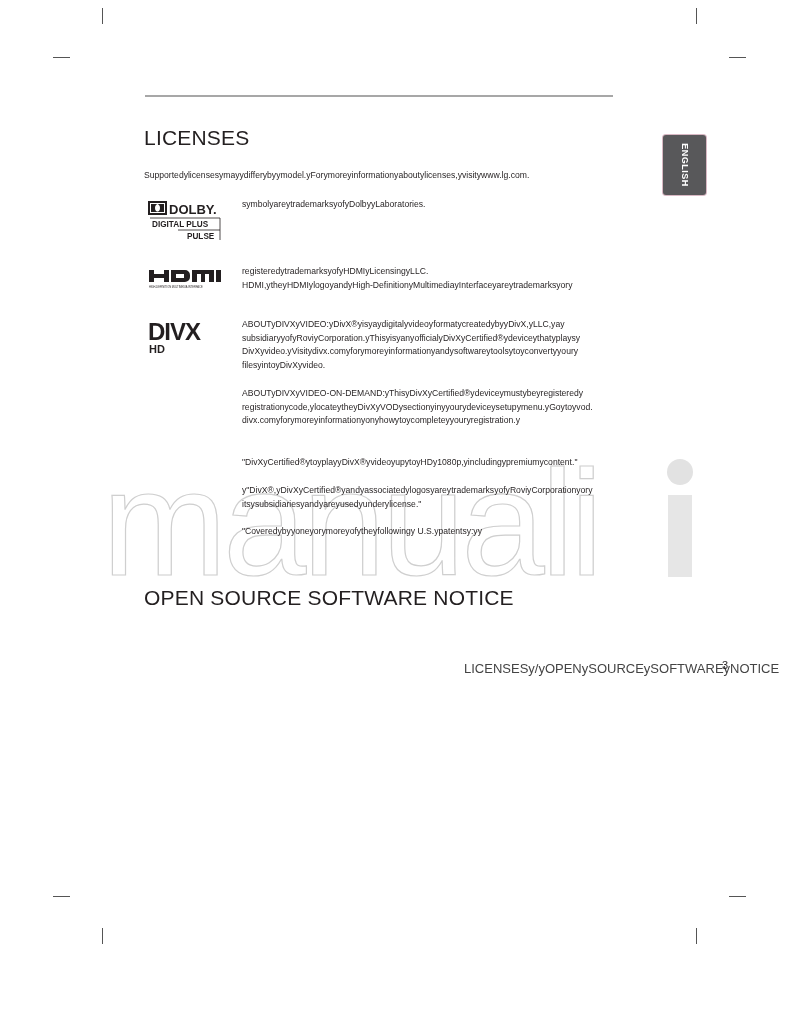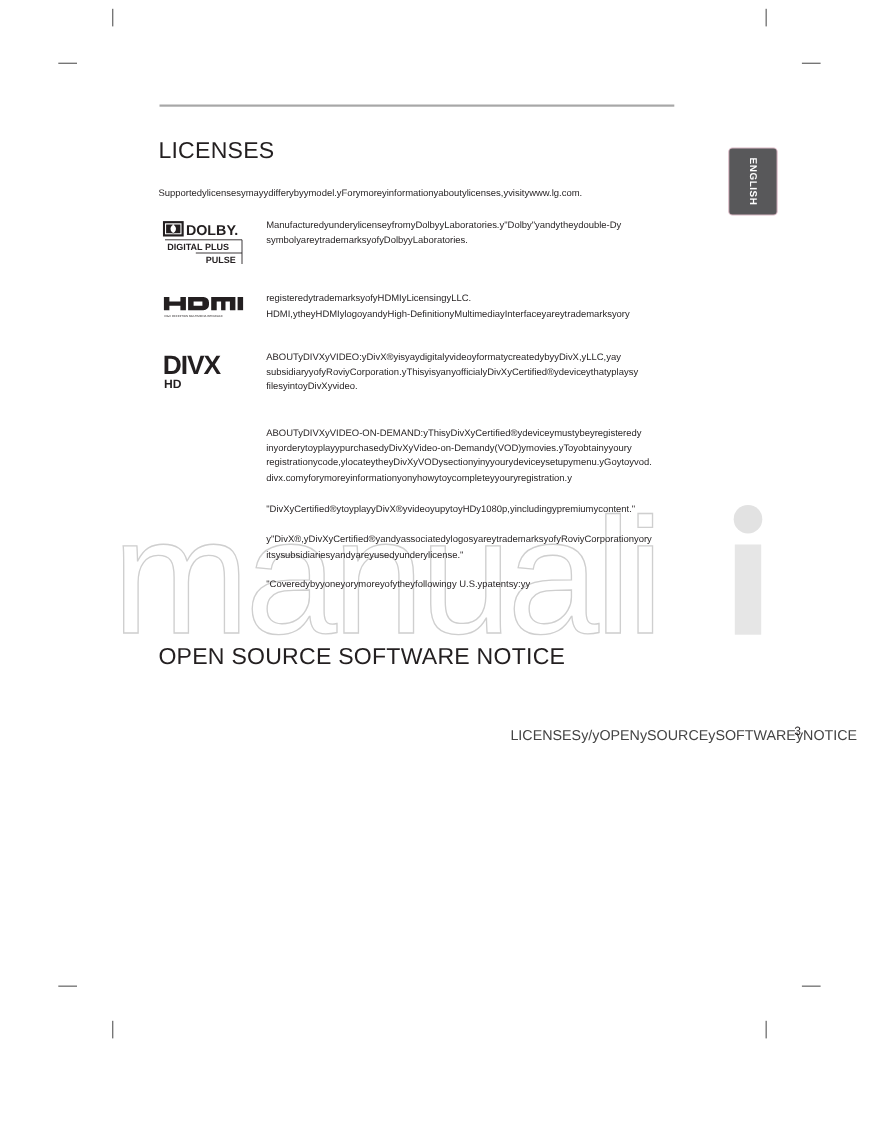--- a/index.html
+++ b/index.html
@@ -53,21 +53,20 @@
   <rect x="1" y="2" width="17" height="12" fill="none" stroke="#231f20" stroke-width="2"></rect>
   <path d="M3 4 h5 a4 4 0 0 1 0 8 h-5z M16 4 h-5 a4 4 0 0 0 0 8 h5z" fill="#231f20"></path>
   <text x="21" y="14" font-family="Liberation Sans, sans-serif" font-weight="bold" font-size="13" fill="#231f20">DOLBY.</text>
   <line x1="2" y1="18" x2="72" y2="18" stroke="#231f20" stroke-width="0.8"></line>
   <text x="4" y="27" font-family="Liberation Sans, sans-serif" font-weight="bold" font-size="8.2" fill="#231f20">DIGITAL PLUS</text>
   <line x1="72" y1="18" x2="72" y2="40" stroke="#231f20" stroke-width="0.8"></line>
   <line x1="30" y1="30" x2="72" y2="30" stroke="#231f20" stroke-width="0.8"></line>
   <text x="39" y="39" font-family="Liberation Sans, sans-serif" font-weight="bold" font-size="8.2" fill="#231f20">PULSE</text>
 </svg>
 <div class="para" style="top:198px;">
-  <p>ManufacturedyunderylicenseyfromyDolbyyLaboratories.y"Dolby"yandytheydouble-Dy</p>
   <p>symbolyareytrademarksyofyDolbyyLaboratories.</p>
 </div>
 
 <svg class="logo" style="left:148px;top:267px;" width="74" height="22" viewBox="0 0 74 22">
   <path d="M1 3h5v4h10v-4h5v12h-5v-4h-10v4h-5z" fill="#231f20"></path>
   <path d="M23 3h14a5 5 0 0 1 5 5v2a5 5 0 0 1 -5 5h-14z M28 7v4h8v-4z" fill="#231f20" fill-rule="evenodd"></path>
   <path d="M44 3h22v12h-5v-8h-4v8h-4v-8h-4v8h-5z" fill="#231f20"></path>
   <rect x="68" y="3" width="5" height="12" fill="#231f20"></rect>
   <text x="1" y="21" font-family="Liberation Sans, sans-serif" font-size="2.6" fill="#231f20">HIGH-DEFINITION MULTIMEDIA INTERFACE</text>
 </svg>
@@ -76,26 +75,26 @@
   <p>HDMI,ytheyHDMIylogoyandyHigh-DefinitionyMultimediayInterfaceyareytrademarksyory</p>
 </div>
 
 <svg class="logo" style="left:148px;top:320px;" width="76" height="36" viewBox="0 0 76 36">
   <text x="0" y="20" font-family="Liberation Sans, sans-serif" font-weight="bold" font-size="24" fill="#231f20" letter-spacing="-1">DIVX</text>
   <text x="1" y="33" font-family="Liberation Sans, sans-serif" font-weight="bold" font-size="11" fill="#231f20">HD</text>
 </svg>
 <div class="para" style="top:318px;">
   <p>ABOUTyDIVXyVIDEO:yDivX®yisyaydigitalyvideoyformatycreatedybyyDivX,yLLC,yay</p>
   <p>subsidiaryyofyRoviyCorporation.yThisyisyanyofficialyDivXyCertified®ydeviceythatyplaysy</p>
+  <p>DivXyvideo.yVisitydivx.comyforymoreyinformationyandysoftwareytoolsytoyconvertyyoury</p>
   <p>filesyintoyDivXyvideo.</p>
 </div>
 
 <div class="para" style="top:387px;">
   <p>ABOUTyDIVXyVIDEO-ON-DEMAND:yThisyDivXyCertified®ydeviceymustybeyregisteredy</p>
-  <p>inyorderytoyplayypurchasedyDivXyVideo-on-Demandy(VOD)ymovies.yToyobtainyyoury</p>
   <p>registrationycode,ylocateytheyDivXyVODysectionyinyyourydeviceysetupymenu.yGoytoyvod.</p>
   <p>divx.comyforymoreyinformationyonyhowytoycompleteyyouryregistration.y</p>
 </div>
 
 <div class="para" style="top:456px;">
   <p>"DivXyCertified®ytoyplayyDivX®yvideoyupytoyHDy1080p,yincludingypremiumycontent."</p>
 </div>
 
 <div class="para" style="top:484px;">
   <p>y"DivX®,yDivXyCertified®yandyassociatedylogosyareytrademarksyofyRoviyCorporationyory</p>

